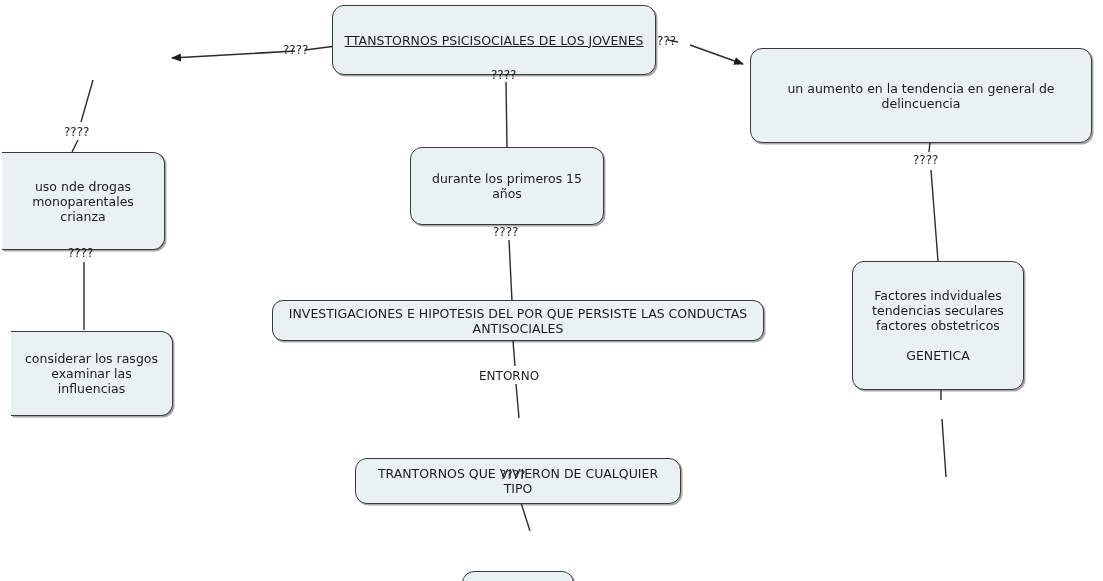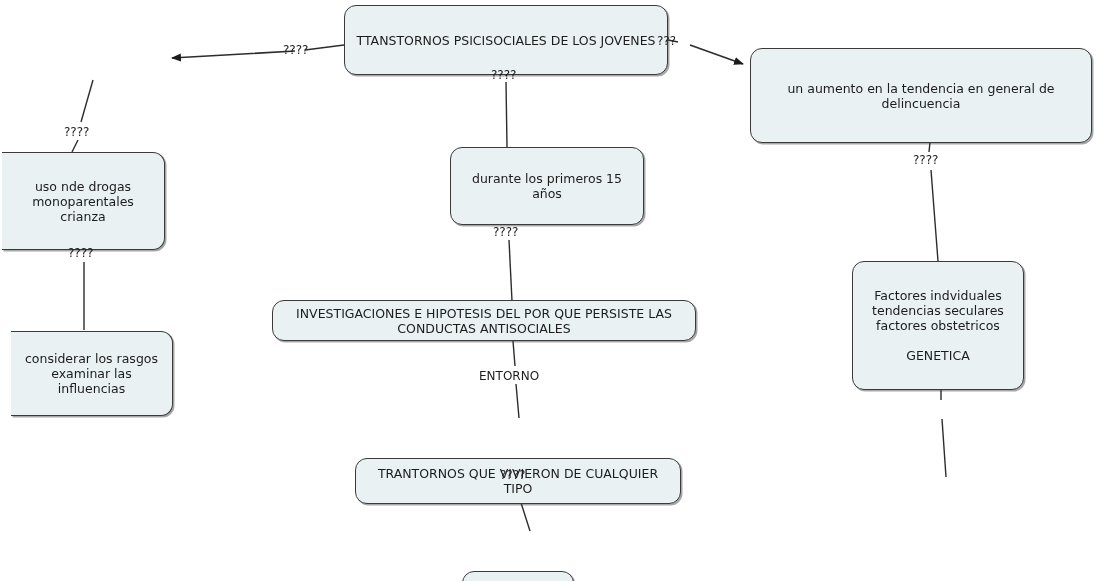--- a/index.html
+++ b/index.html
@@ -89,45 +89,45 @@
 
     <path d="M513,341 L515,366 M516,384 L519,418" stroke="#2c2c2c" stroke-width="1.4" fill="none"></path>
 
     <path d="M511,464 L512,470 M515,484 L530,531" stroke="#2c2c2c" stroke-width="1.4" fill="none"></path>
 
     <path d="M930,142 L929,152 M931,170 L938,261" stroke="#2c2c2c" stroke-width="1.4" fill="none"></path>
 
     <path d="M941,390 L941,400 M942,419 L946,477" stroke="#2c2c2c" stroke-width="1.4" fill="none"></path>
   </svg>
 
-  <div class="node" style="left:344px; top:5px; width:324px; height:70px;">
+  <div class="node" style="left:332px; top:5px; width:324px; height:70px;text-decoration:underline;">
     <span>TTANSTORNOS PSICISOCIALES DE LOS JOVENES</span>
   </div>
 
 
   <div class="node" style="left:750px; top:48px; width:342px; height:95px;">
     <span>un aumento en la tendencia en general de delincuencia</span>
   </div>
 
   <div class="node clip-left" style="left:2px; top:152px; width:163px; height:98px;text-align:center;">
     <span>uso nde drogas
 monoparentales
 crianza</span>
   </div>
 
-  <div class="node" style="left:410px; top:147px; width:194px; height:78px;margin-left:40px;">
+  <div class="node" style="left:410px; top:147px; width:194px; height:78px;">
     <span>durante los primeros 15 años</span>
   </div>
 
   <div class="node clip-left" style="left:11px; top:331px; width:162px; height:85px;">
     <span>considerar los rasgos
 examinar las influencias</span>
   </div>
 
-  <div class="node" style="left:272px; top:300px; width:424px; height:41px;">
+  <div class="node" style="left:272px; top:300px; width:492px; height:41px;border-radius:11px;">
     <span>INVESTIGACIONES E HIPOTESIS DEL POR QUE PERSISTE LAS CONDUCTAS ANTISOCIALES</span>
   </div>
 
   <div class="node" style="left:852px; top:261px; width:172px; height:129px;">
     <span>Factores indviduales
 tendencias seculares
 factores obstetricos
 
 GENETICA</span>
   </div>

